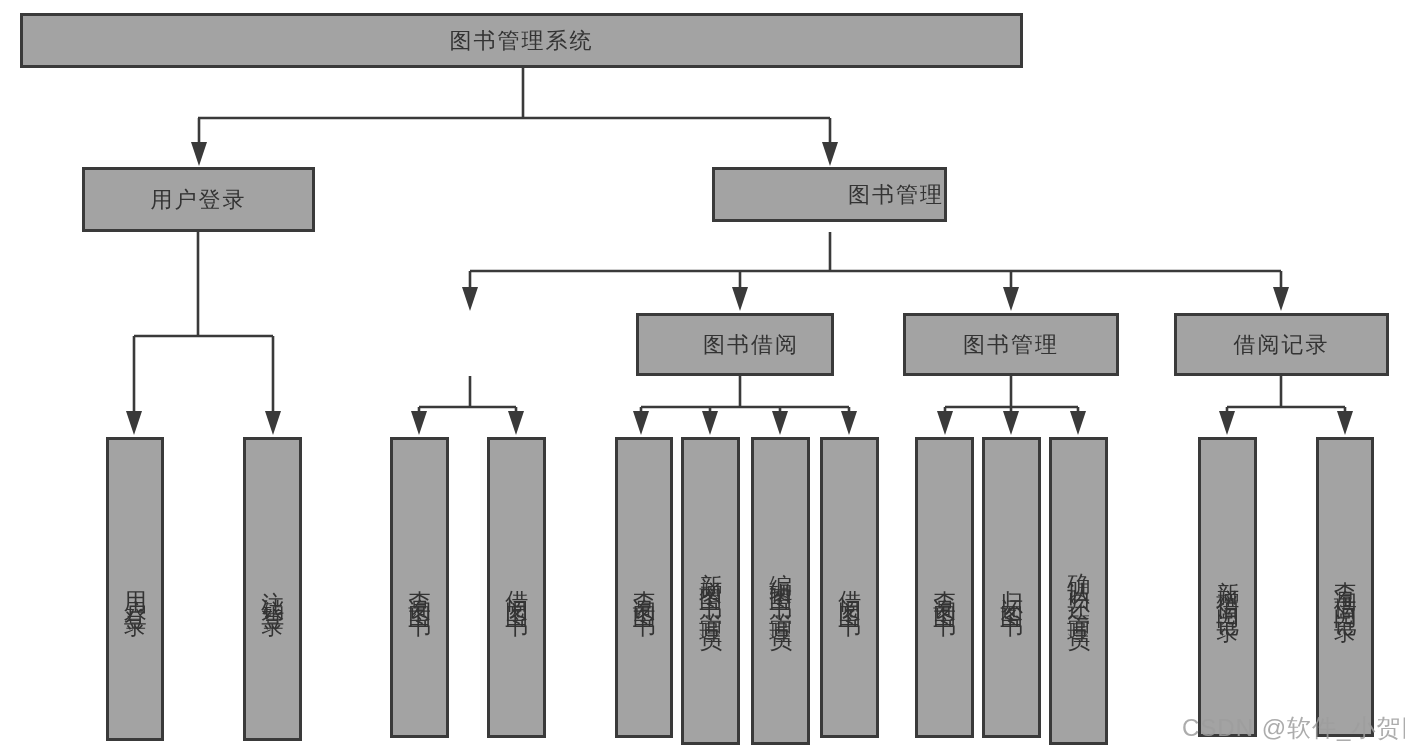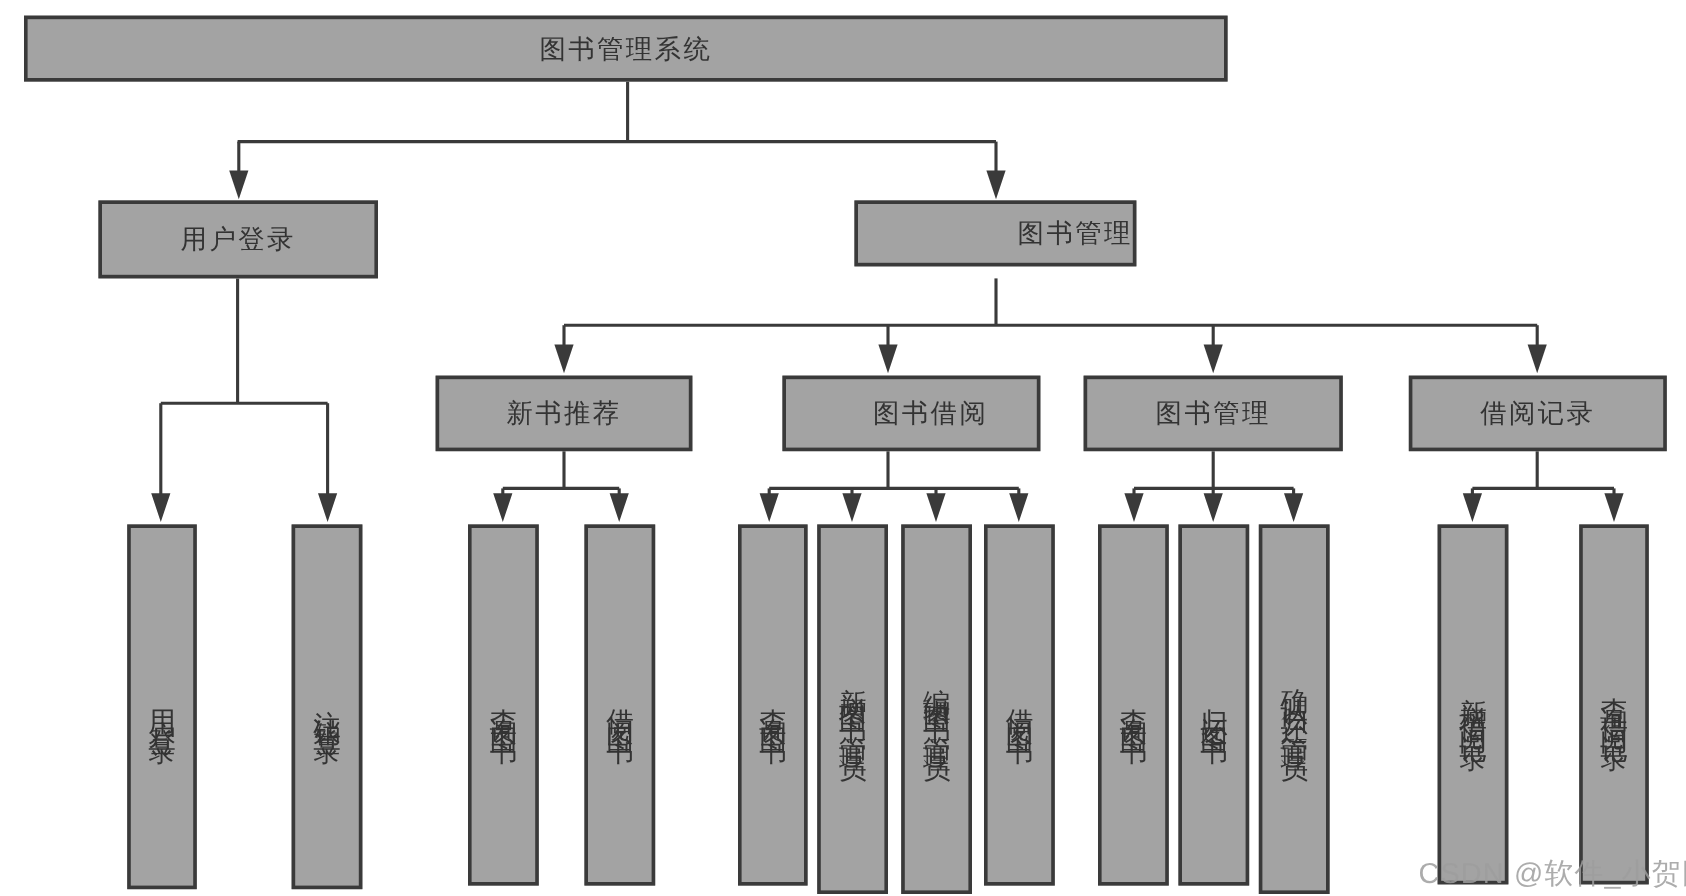--- a/index.html
+++ b/index.html
@@ -137,24 +137,21 @@
     <span class="hlabel">图书管理系统</span>
   </div>
 
   <div class="node" style="left:82px; top:167px; width:233px; height:65px;">
     <span class="hlabel">用户登录</span>
   </div>
   <div class="node" style="left:712px; top:167px; width:235px; height:55px;justify-content:flex-end;">
     <span class="hlabel">图书管理</span>
   </div>
 
-  <div class="node" style="left:363px; top:313px; width:214px; height:63px;">
-    <span class="hlabel">新书推荐</span>
-  </div>
-  <div class="node" style="left:652px; top:313px; width:215px; height:63px;padding-left:32px;">
+  <div class="node" style="left:636px; top:313px; width:198px; height:63px;padding-left:32px;">
     <span class="hlabel">图书借阅</span>
   </div>
   <div class="node" style="left:903px; top:313px; width:216px; height:63px;">
     <span class="hlabel">图书管理</span>
   </div>
   <div class="node" style="left:1174px; top:313px; width:215px; height:63px;">
     <span class="hlabel">借阅记录</span>
   </div>
 
   <div class="node leaf" style="left:106px; top:437px; width:58px; height:304px;">

